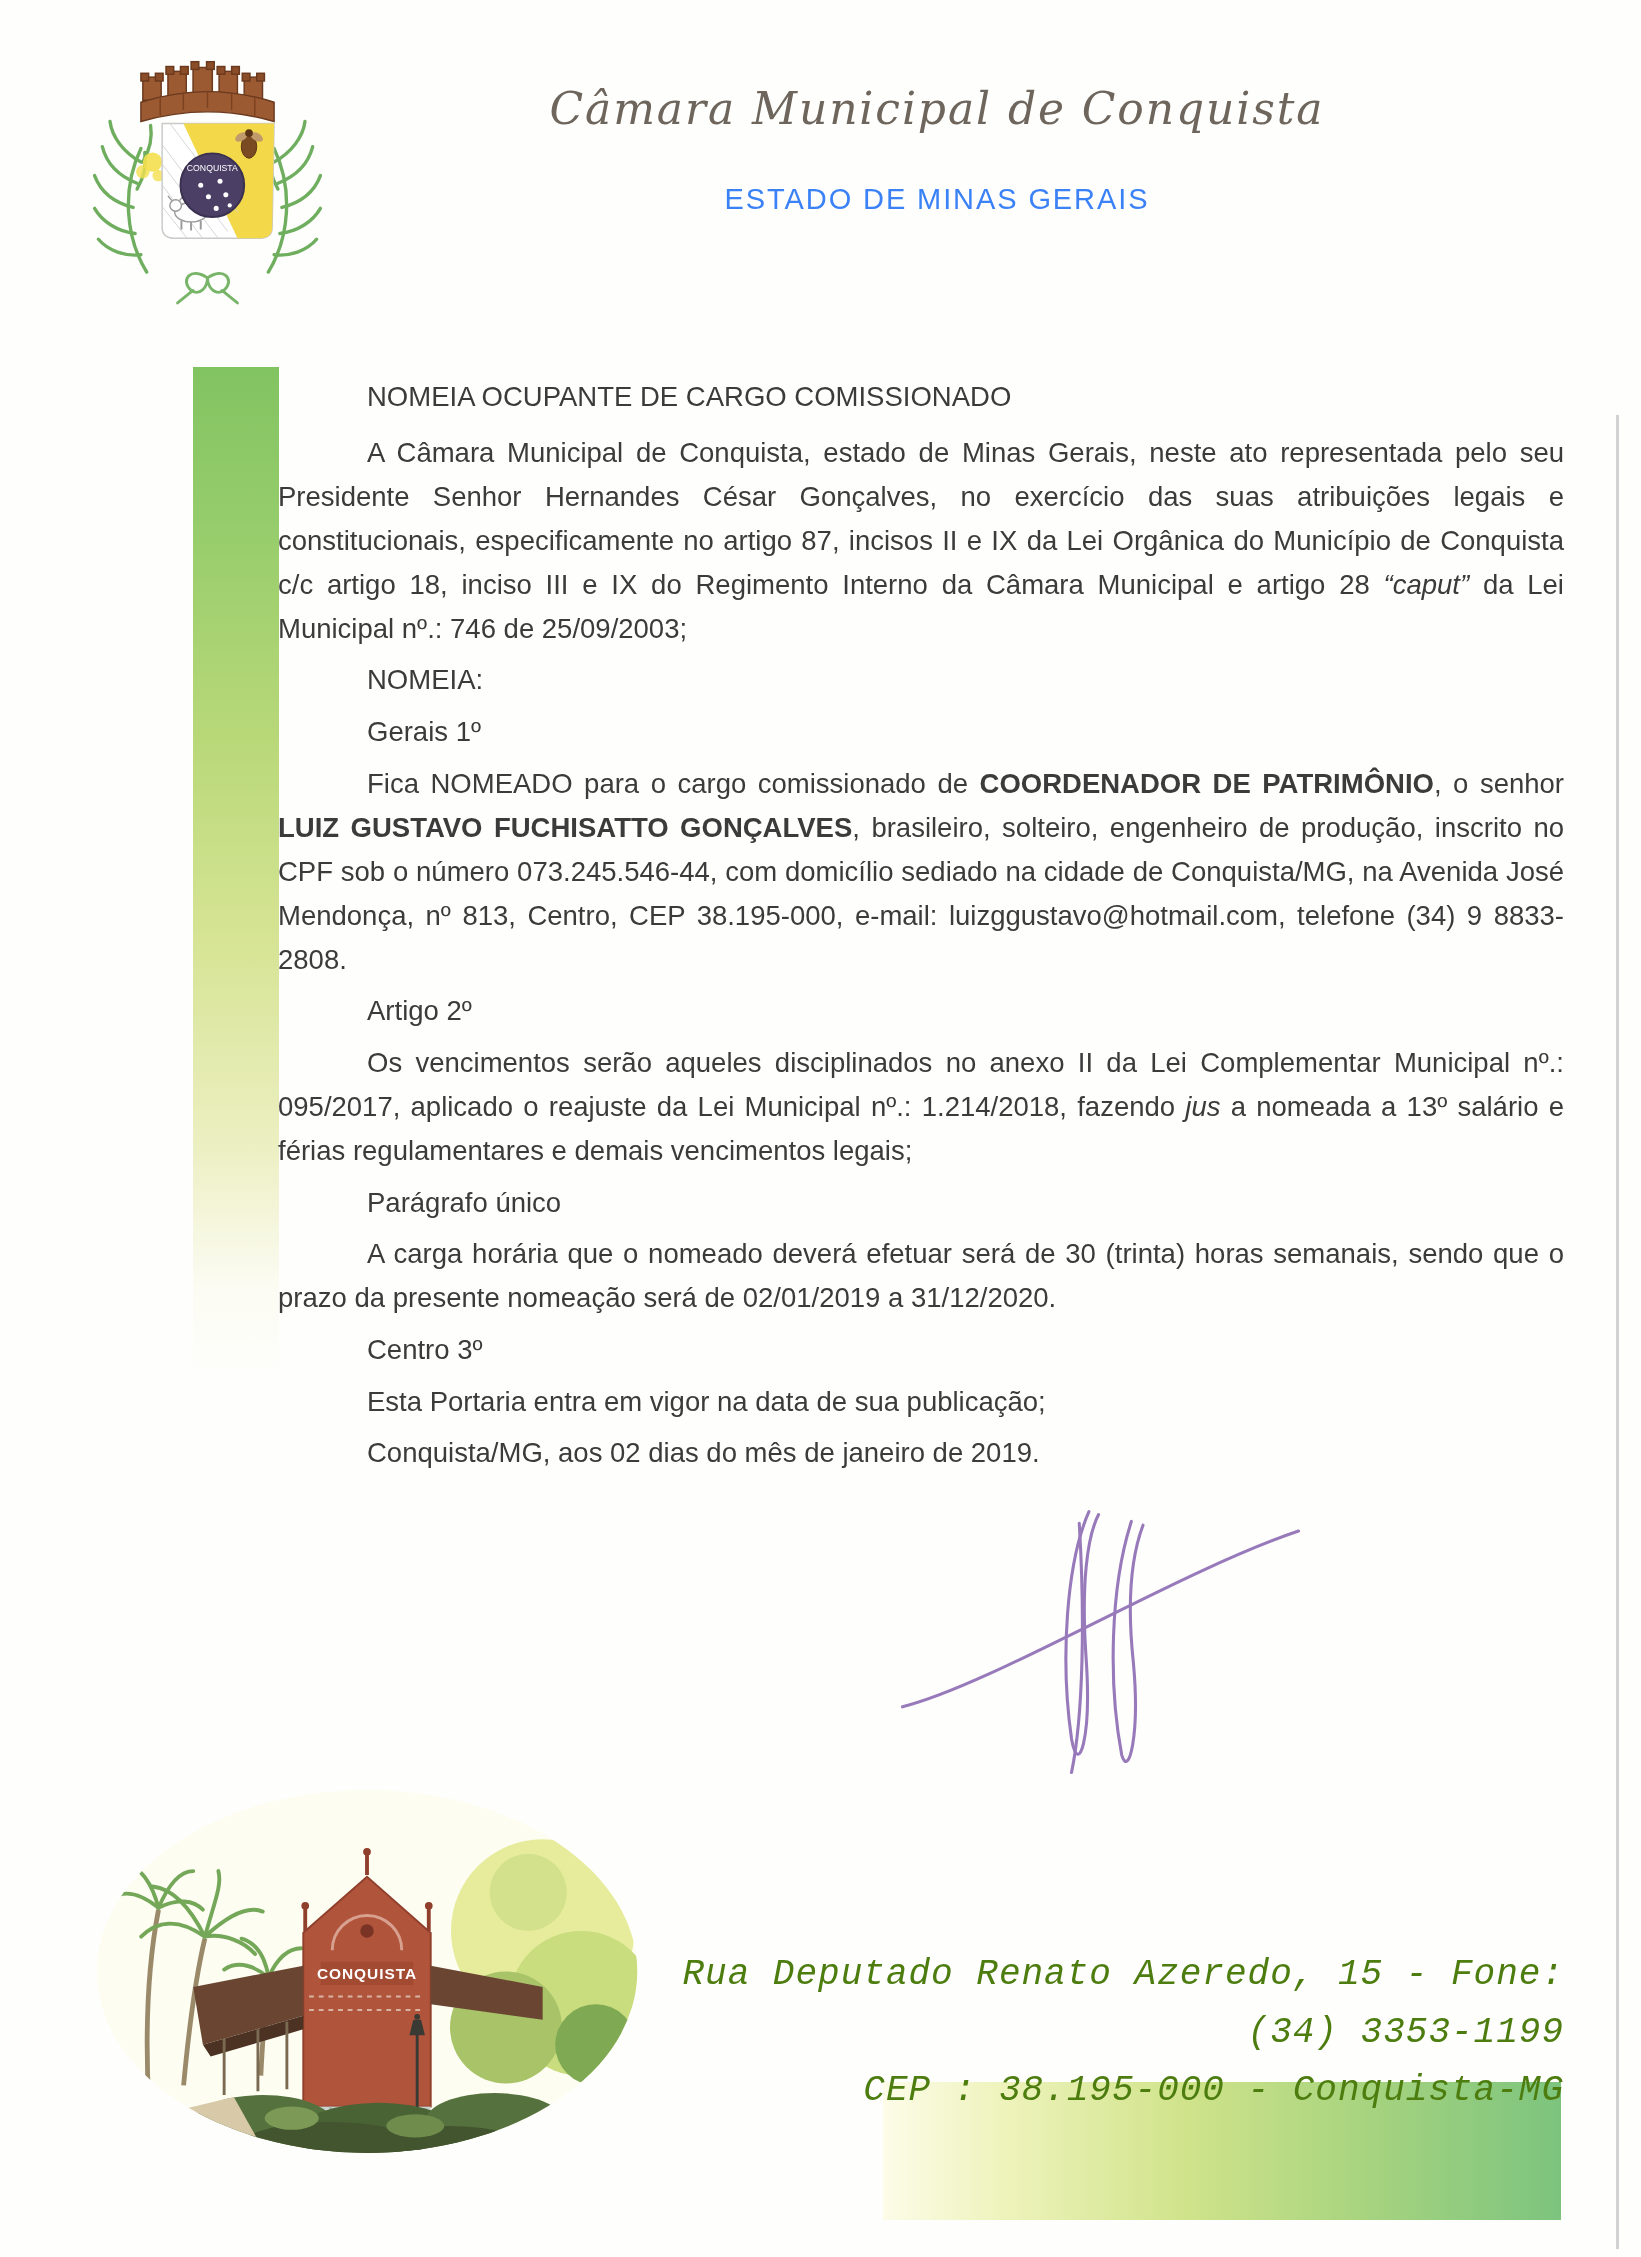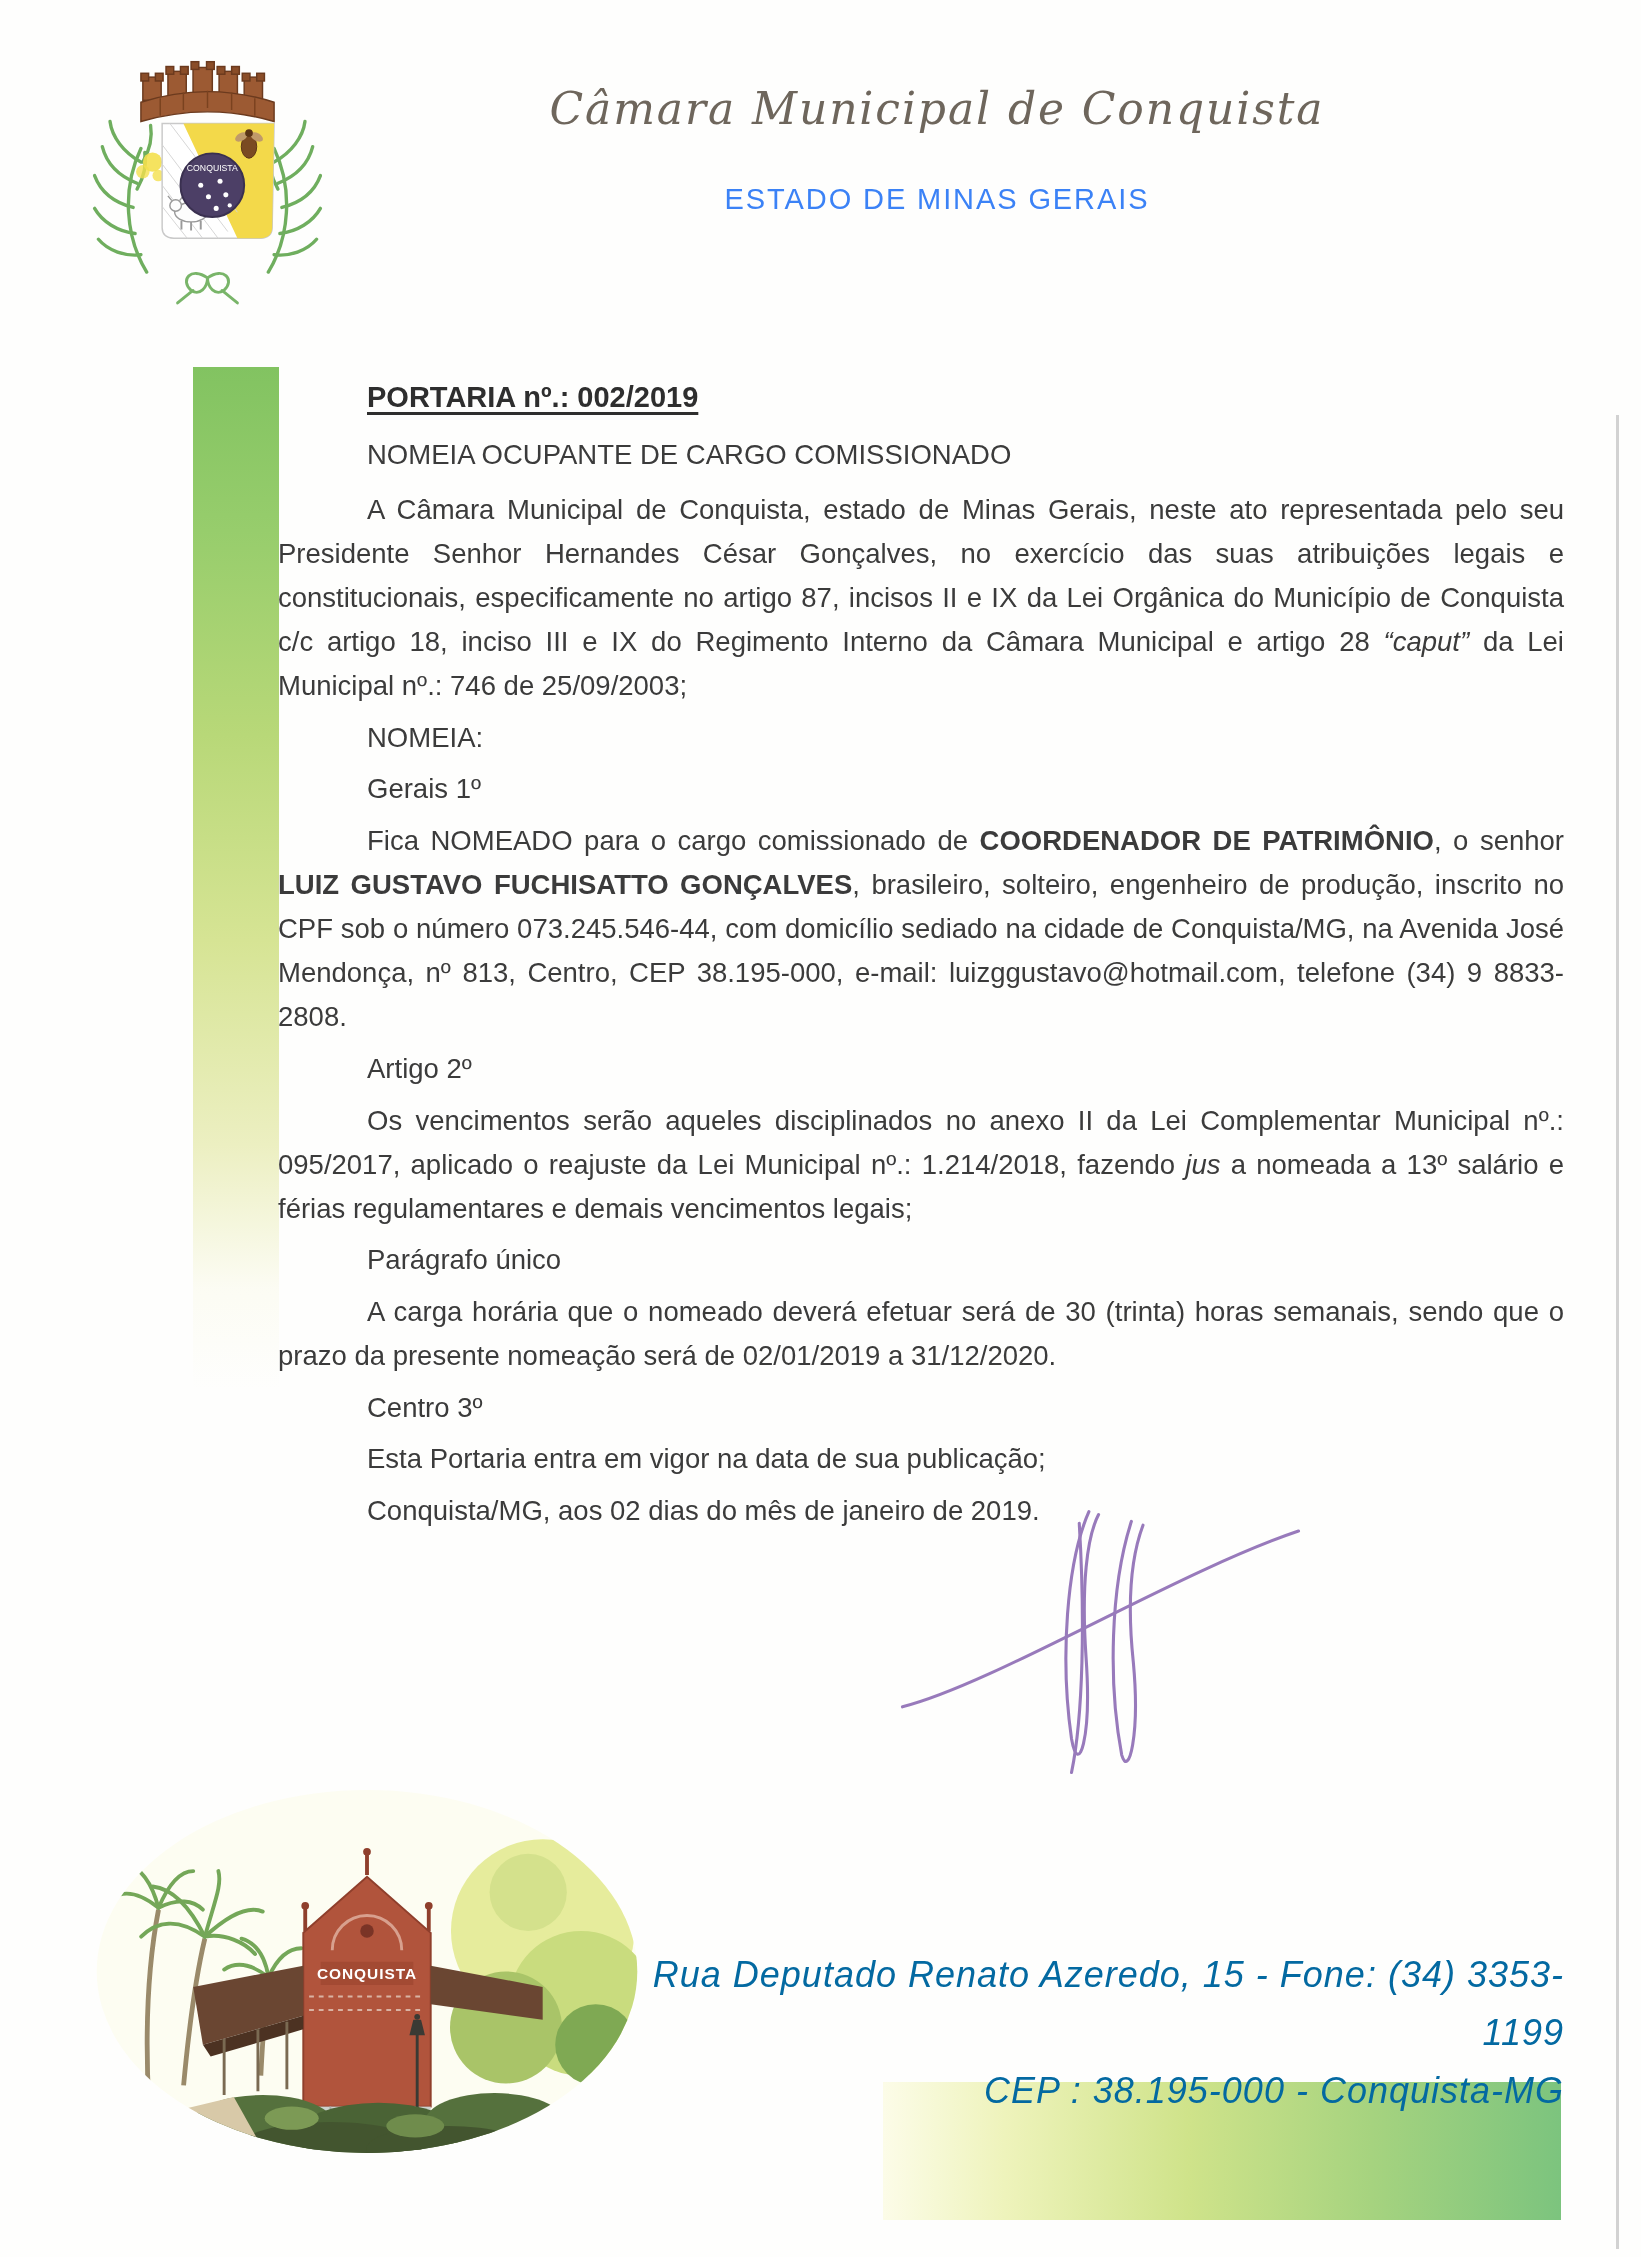--- a/index.html
+++ b/index.html
@@ -36,22 +36,22 @@
   .b{font-weight:bold;}
   .i{font-style:italic;}
 
   .sign-name{margin-top:64px;text-align:center;text-indent:0;}
   .sign-title{margin-top:25px;text-align:center;text-indent:0;transform:translateX(-53px);}
 
   .signature-svg{position:absolute;left:888px;top:1502px;}
 
   
   .footer-address{position:absolute;left:618px;top:1946px;width:946px;text-align:right;
-    font-family:Liberation Sans, sans-serif;font-style:italic;font-size:36px;line-height:58px;
-    color:#0369a1;letter-spacing:1px;}
+    font-family:Liberation Mono, monospace;font-style:italic;font-size:36px;line-height:58px;
+    color:#4d7c0f;letter-spacing:1px;}
   .photo{position:absolute;left:89px;top:1786px;}
 </style>
 </head>
 <body>
 
 <div class="page">
 
   <div class="left-bar"></div>
   <div class="bottom-bar"></div>
   <div class="scan-edge"></div>
@@ -148,21 +148,20 @@
           <circle cx="138" cy="166" r="2.6"></circle>
           <circle cx="152" cy="163" r="2.2"></circle>
       </g>
     </g>
   </svg>
 
   <div class="header-org">Câmara Municipal de Conquista</div>
   <div class="header-state">ESTADO DE MINAS GERAIS</div>
 
   <main class="doc" id="doc-blocks">
-      <p class="blk title"><span>PORTARIA nº.: 002/2019</span></p>
       <p class="blk subject"><span>NOMEIA OCUPANTE DE CARGO COMISSIONADO</span></p>
       <p class="blk para"><span>A Câmara Municipal de Conquista, estado de Minas Gerais, neste ato representada pelo seu Presidente Senhor Hernandes César Gonçalves, no exercício das suas atribuições legais e constitucionais, especificamente no artigo 87, incisos II e IX da Lei Orgânica do Município de Conquista c/c artigo 18, inciso III e IX do Regimento Interno da Câmara Municipal e artigo 28 </span><span class="i">“caput”</span><span> da Lei Municipal nº.: 746 de 25/09/2003;</span></p>
       <p class="blk heading"><span>NOMEIA:</span></p>
       <p class="blk heading"><span>Gerais 1º</span></p>
       <p class="blk para"><span>Fica NOMEADO para o cargo comissionado de </span><span class="b">COORDENADOR DE PATRIMÔNIO</span><span>, o senhor </span><span class="b">LUIZ GUSTAVO FUCHISATTO GONÇALVES</span><span>, brasileiro, solteiro, engenheiro de produção, inscrito no CPF sob o número 073.245.546-44, com domicílio sediado na cidade de Conquista/MG, na Avenida José Mendonça, nº 813, Centro, CEP 38.195-000, e-mail: luizggustavo@hotmail.com, telefone (34) 9 8833-2808.</span></p>
       <p class="blk heading"><span>Artigo 2º</span></p>
       <p class="blk para"><span>Os vencimentos serão aqueles disciplinados no anexo II da Lei Complementar Municipal nº.: 095/2017, aplicado o reajuste da Lei Municipal nº.: 1.214/2018, fazendo </span><span class="i">jus</span><span> a nomeada a 13º salário e férias regulamentares e demais vencimentos legais;</span></p>
       <p class="blk heading"><span>Parágrafo único</span></p>
       <p class="blk para"><span>A carga horária que o nomeado deverá efetuar será de 30 (trinta) horas semanais, sendo que o prazo da presente nomeação será de 02/01/2019 a 31/12/2020.</span></p>
       <p class="blk heading"><span>Centro 3º</span></p>

